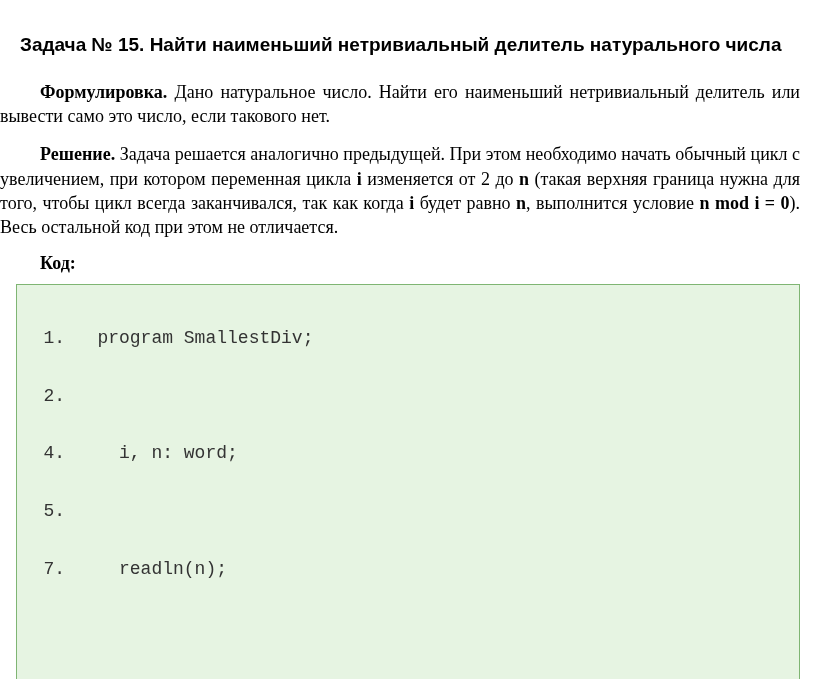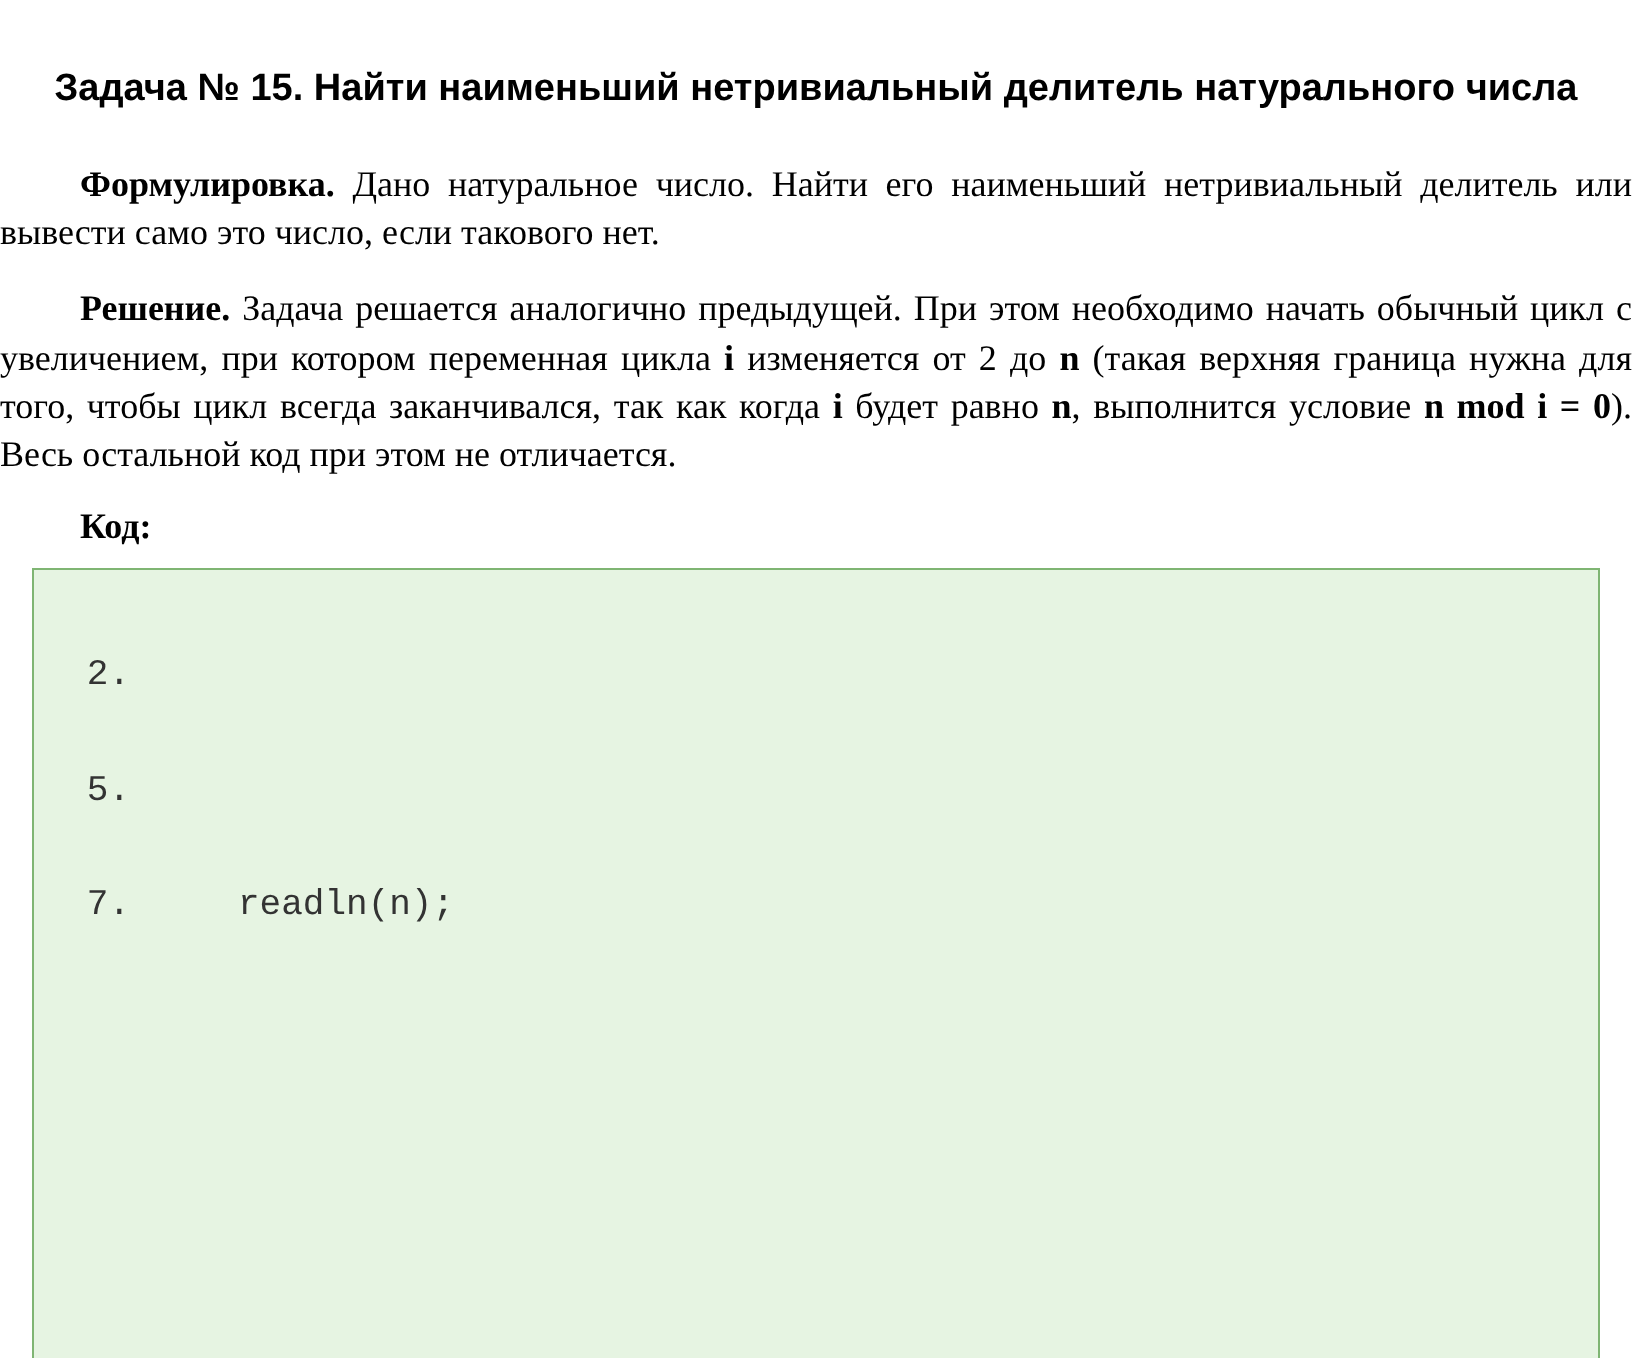--- a/index.html
+++ b/index.html
@@ -9,26 +9,26 @@
       font-size: 18px;
       color: #000;
       background: #fff;
       width: 816px;
       box-sizing: border-box;
     }
     .title {
       font-family: Arial, Helvetica, sans-serif;
       font-weight: bold;
       font-size: 19px;
-      text-align: center;
+      text-align: left;
       margin: 12px 20px 22px 20px;
       line-height: 1.35;
     }
     .para {
-      margin: 0 0 14px 0;
+      margin: 0 16px 14px 0;
       text-align: justify;
       line-height: 1.35;
       padding: 0;
     }
     .para .indent {
       display: inline-block;
       width: 40px;
     }
     .section-label {
       font-weight: bold;
@@ -65,21 +65,23 @@
 
 <div class="title">Задача № 15. Найти наименьший нетривиальный делитель натурального числа</div>
 
 <p class="para"><span class="indent"></span><span class="section-label">Формулировка.</span><span> Дано натуральное число. Найти его наименьший нетривиальный делитель или вывести само это число, если такового нет.</span></p>
 
 <p class="para"><span class="indent"></span><span class="section-label">Решение.</span><span> Задача решается аналогично предыдущей. При этом необходимо начать обычный цикл с увеличением, при котором переменная цикла </span><span class="bold">i</span><span> изменяется от 2 до </span><span class="bold">n</span><span> (такая верхняя граница нужна для того, чтобы цикл всегда заканчивался, так как когда </span><span class="bold">i</span><span> будет равно </span><span class="bold">n</span><span>, выполнится условие </span><span class="bold">n mod i = 0</span><span>). Весь остальной код при этом не отличается.</span></p>
 
 <p class="code-label"><span class="indent"></span><span>Код:</span></p>
 
 <div class="code-block">
+<span class="code-line"><span class="ln">1.</span><span>   program SmallestDiv;</span></span>
 <span class="code-line"><span class="ln">2.</span><span></span></span>
+<span class="code-line"><span class="ln">4.</span><span>     i, n: word;</span></span>
 <span class="code-line"><span class="ln">5.</span><span></span></span>
 <span class="code-line"><span class="ln">7.</span><span>     readln(n);</span></span>
 
 
 
 
 
 
 
 </div>

